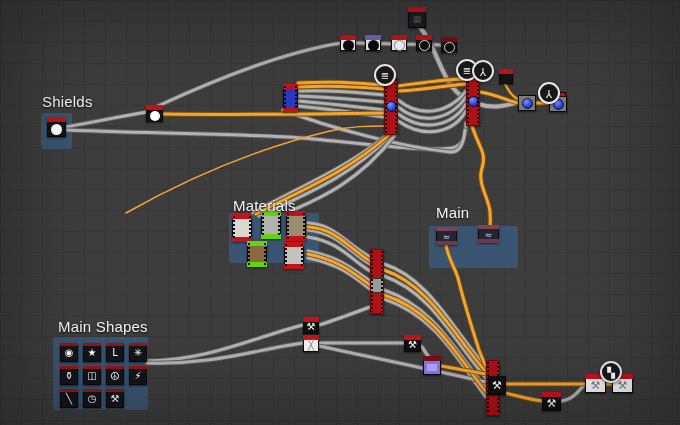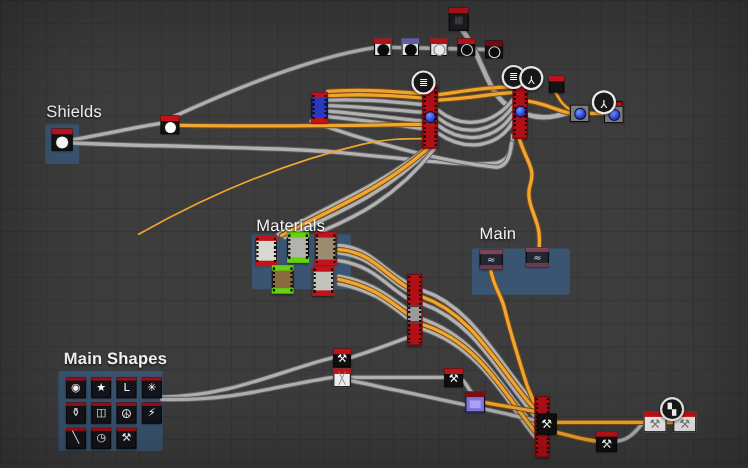--- a/index.html
+++ b/index.html
@@ -355,16 +355,16 @@
       </div>
       <div class="badge" style="left: 600px; top: 361px; width: 22px; height: 22px; font-size: 10px;">
         <span>▚</span>
       </div>
     </div>
 
   <div class="layer">
     <span class="group-label" style="left:42px;top:93px;">Shields</span>
     <span class="group-label" style="left:233px;top:197px;">Materials</span>
     <span class="group-label" style="left:436px;top:204px;">Main</span>
-    <span class="group-label" style="left:58px;top:318px;font-weight:bold;">Main Shapes</span>
+    <span class="group-label" style="left:58px;top:318px;">Main Shapes</span>
   </div>
 
 </div>
 
 </body></html>

